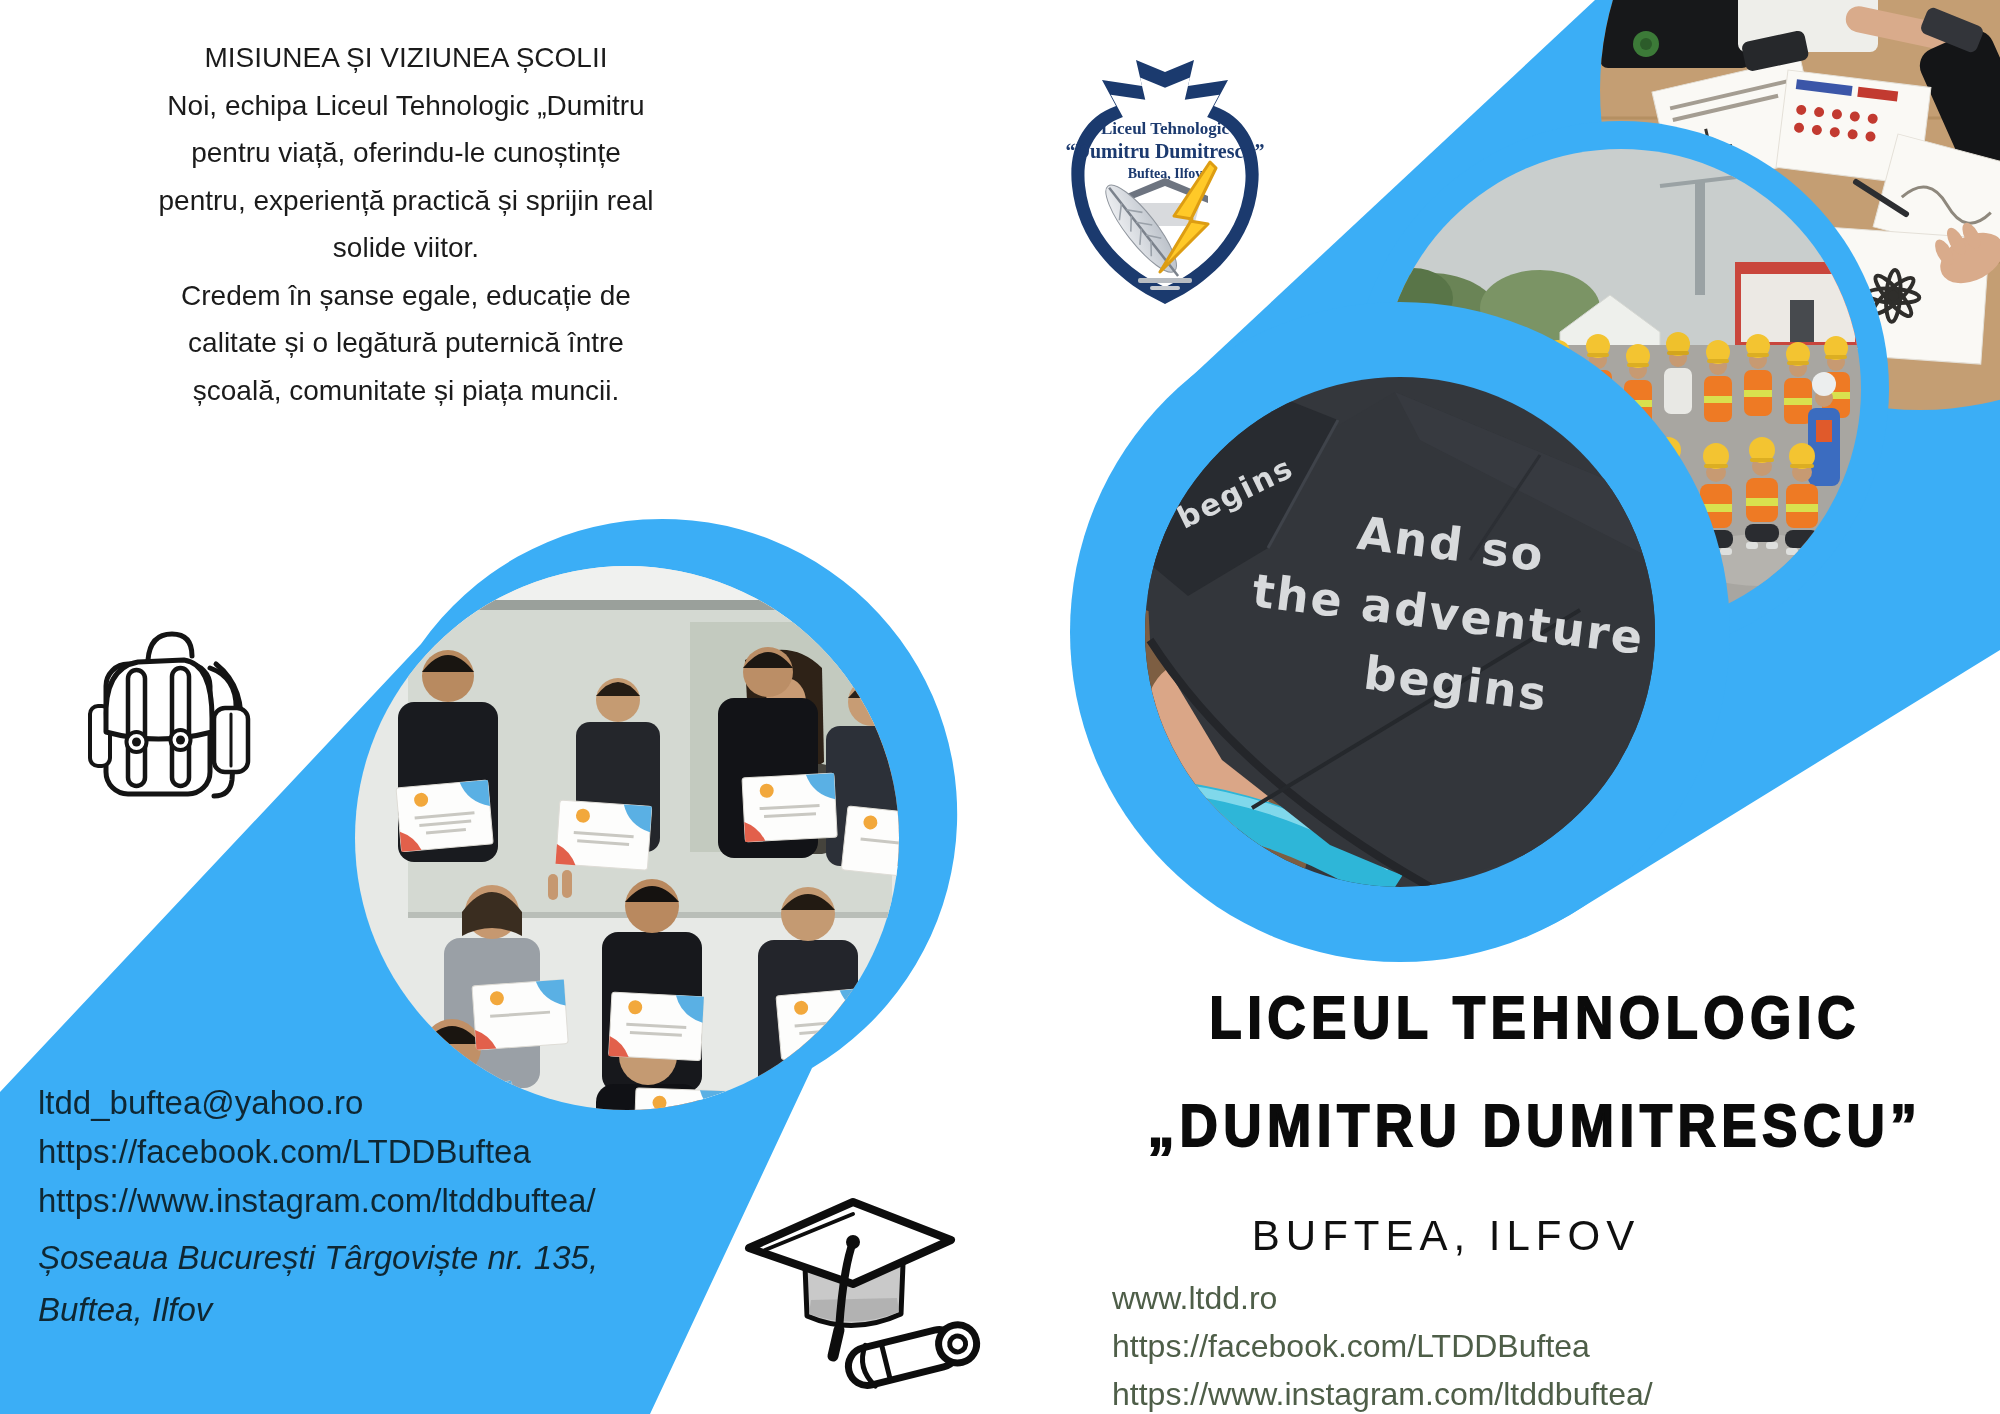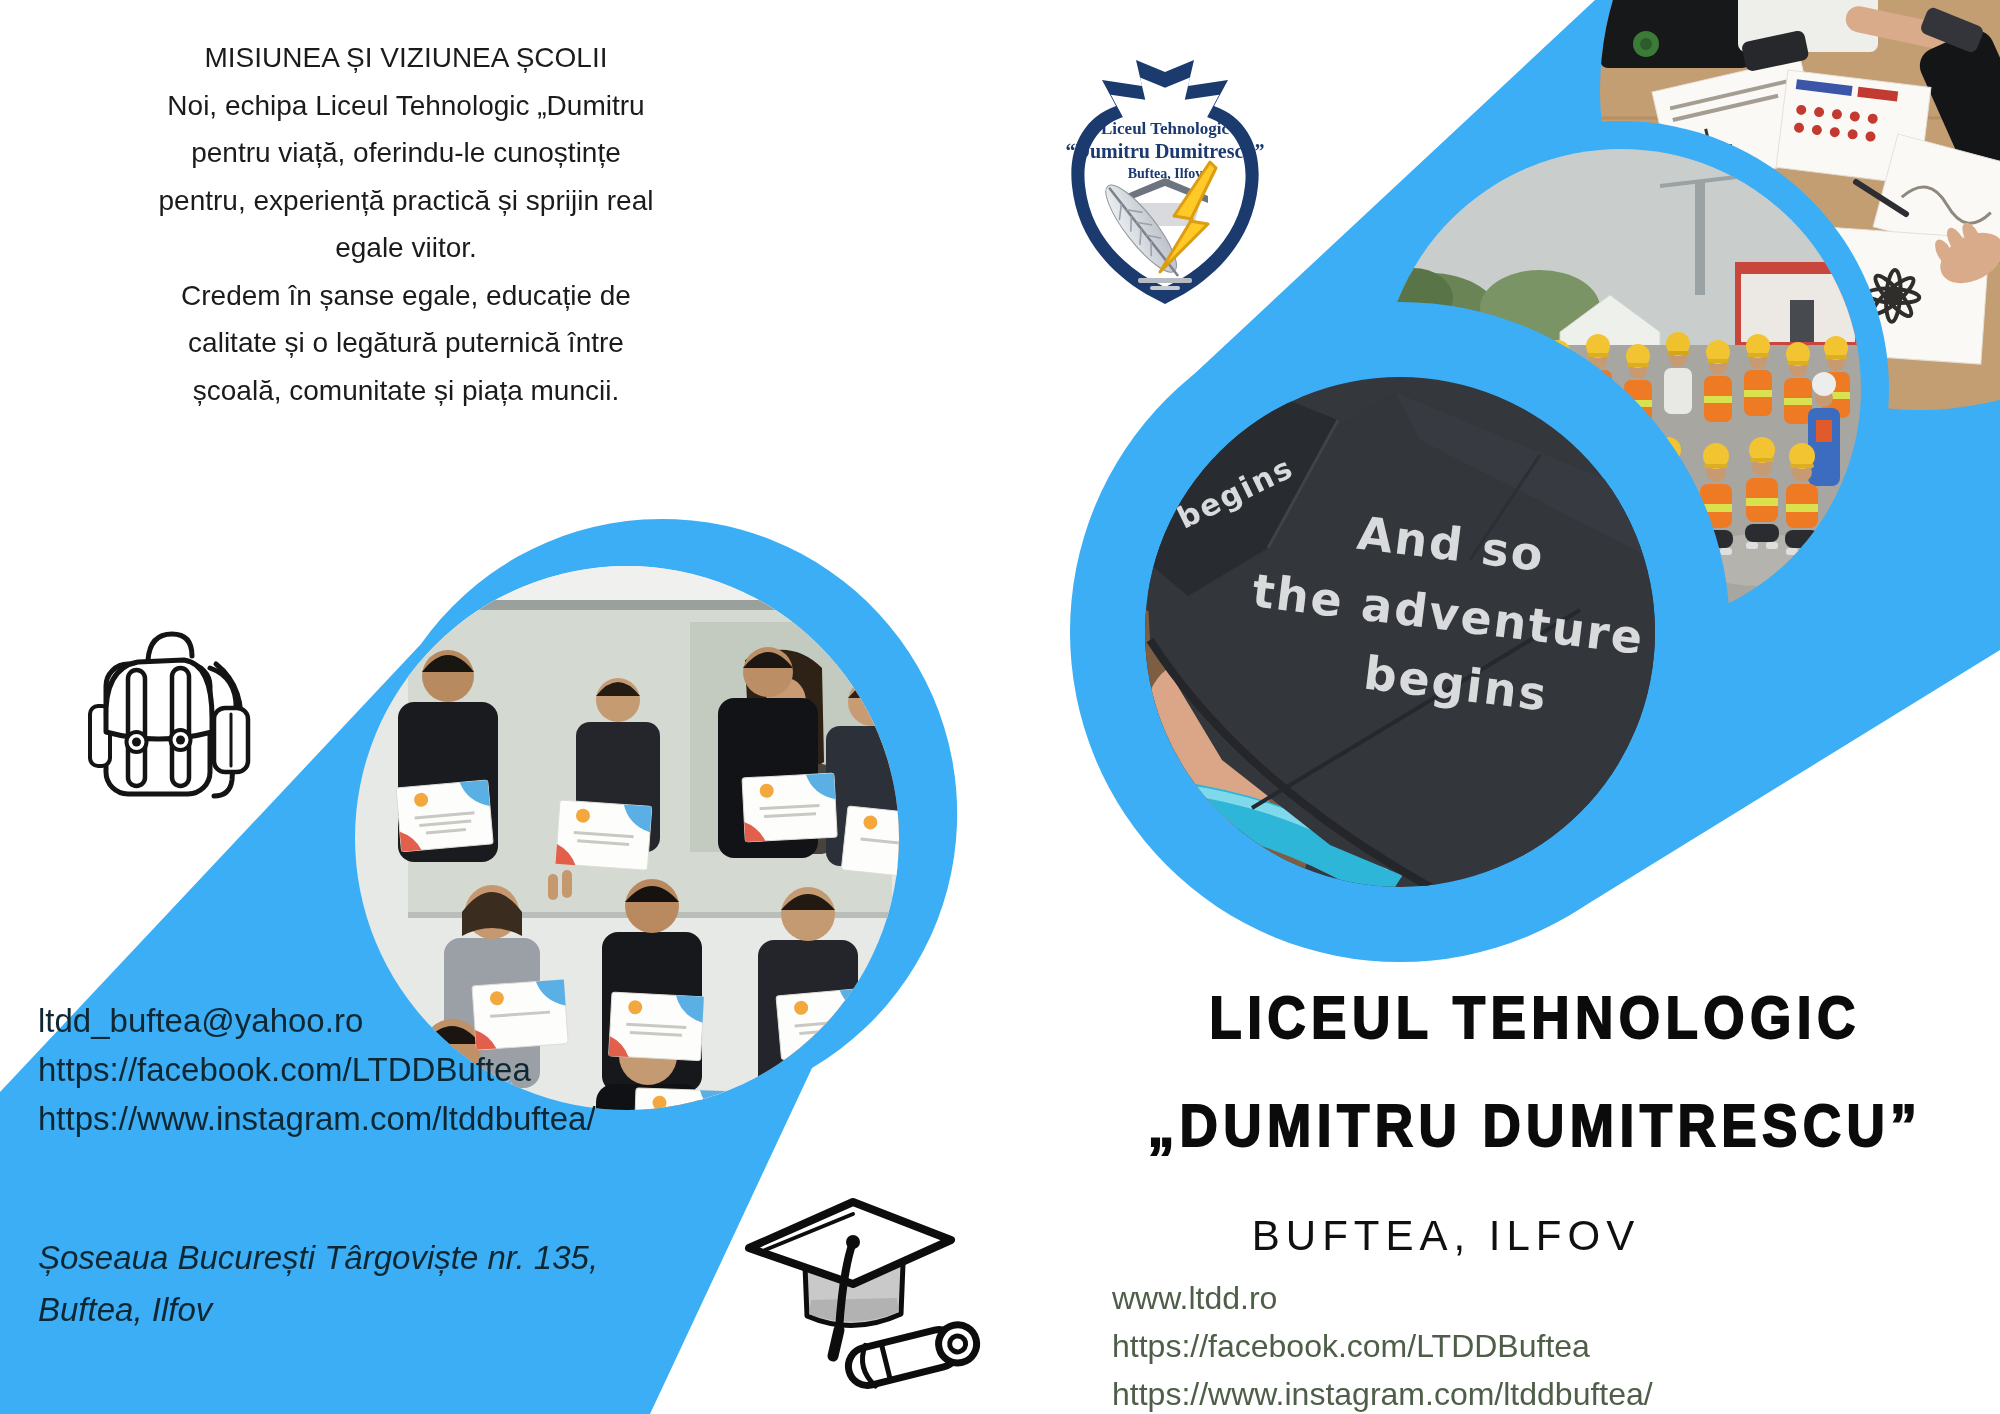--- a/index.html
+++ b/index.html
@@ -13,21 +13,21 @@
   
   .mission{
     position:absolute;left:28px;top:34px;width:756px;
     text-align:center;font-size:28px;line-height:47.5px;color:#1b1b1b;
     white-space:nowrap;
   }
   .mission div{white-space:nowrap;}
 
   
   .contact{position:absolute;left:38px;color:#0f2733;font-size:33px;}
-  .contact-links{top:996px;line-height:49px;}
+  .contact-links{top:1078px;line-height:49px;}
   .contact-address{top:1232px;line-height:52px;font-style:italic;}
   .contact-phone{top:1360px;line-height:40px;}
 
   
   .r-title{
     position:absolute;left:1060px;top:964px;width:950px;text-align:center;
     font-weight:bold;font-size:59px;letter-spacing:6px;color:#0b0b0b;
     line-height:108px;-webkit-text-stroke:1.8px #0b0b0b;
     transform:scaleX(.9);transform-origin:center top;white-space:nowrap;
   }
@@ -408,21 +408,21 @@
       <rect x="80" y="222" width="54" height="5" rx="2" fill="#b7bcc2"></rect>
       <rect x="92" y="230" width="30" height="4" rx="2" fill="#c8ccd1"></rect>
     </g>
   </svg>
 
   <div class="mission">
     <div>MISIUNEA ȘI VIZIUNEA ȘCOLII</div>
     <div>Noi, echipa Liceul Tehnologic „Dumitru</div>
     <div>pentru viață, oferindu-le cunoștințe</div>
     <div>pentru, experiență practică și sprijin real</div>
-    <div>egale viitor.</div>
+    <div>solide viitor.</div>
     <div>Credem în șanse egale, educație de</div>
     <div>calitate și o legătură puternică între</div>
     <div>școală, comunitate și piața muncii.</div>
   </div>
 
   <div class="contact contact-links">
     <div>ltdd_buftea@yahoo.ro</div>
     <div>https://facebook.com/LTDDBuftea</div>
     <div>https://www.instagram.com/ltddbuftea/</div>
   </div>

